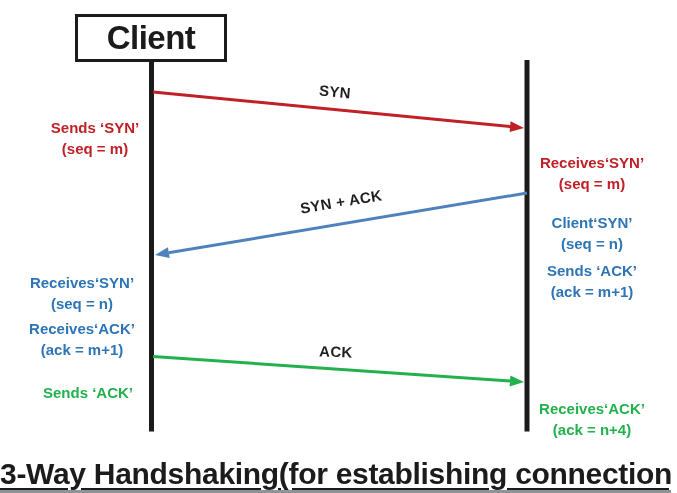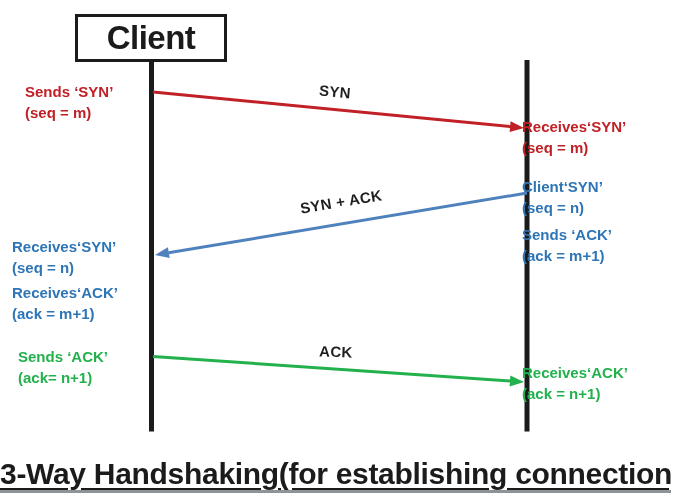--- a/index.html
+++ b/index.html
@@ -28,21 +28,22 @@
     color: var(--black, #1b1b1b);
     letter-spacing: -0.5px;
   }
   .actor-client { left: 75px;  width: 152px; }
   .actor-server { left: 451px; width: 152px; }
   .note {
     position: absolute;
     font-size: 15px;
     font-weight: bold;
     line-height: 21px;
-    text-align: left;
+    text-align: center;
+    margin-top: 36px;
   }
   .note span { display: block; }
   .c-red   { color: var(--red,   #c02026); }
   .c-blue  { color: var(--blue,  #2e75b6); }
   .c-green { color: var(--green, #22b14c); }
   .msg {
     position: absolute;
     font-size: 15px;
     font-weight: bold;
     color: var(--label, #1f1f1f);
@@ -106,36 +107,35 @@
   <div class="note c-blue" style="left:12px; top:236px; width:140px">
     <span>Receives‘SYN’</span>
     <span>(seq = n)</span>
   </div>
   <div class="note c-blue" style="left:12px; top:282px; width:140px">
     <span>Receives‘ACK’</span>
     <span>(ack = m+1)</span>
   </div>
   <div class="note c-green" style="left:18px; top:346px; width:140px">
     <span>Sends ‘ACK’</span>
-    <span>(ack= n+1)</span>
   </div>
 
   <div class="note c-red" style="left:522px; top:116px; width:140px">
     <span>Receives‘SYN’</span>
     <span>(seq = m)</span>
   </div>
   <div class="note c-blue" style="left:522px; top:176px; width:140px">
     <span>Client‘SYN’</span>
     <span>(seq = n)</span>
   </div>
   <div class="note c-blue" style="left:522px; top:224px; width:140px">
     <span>Sends ‘ACK’</span>
     <span>(ack = m+1)</span>
   </div>
   <div class="note c-green" style="left:522px; top:362px; width:140px">
     <span>Receives‘ACK’</span>
-    <span>(ack = n+1)</span>
+    <span>(ack = n+4)</span>
   </div>
 
   <div class="title">3-Way Handshaking(for establishing connection)</div>
 
   <div class="bottom-edge"></div>
 </div>
 
 </body></html>

